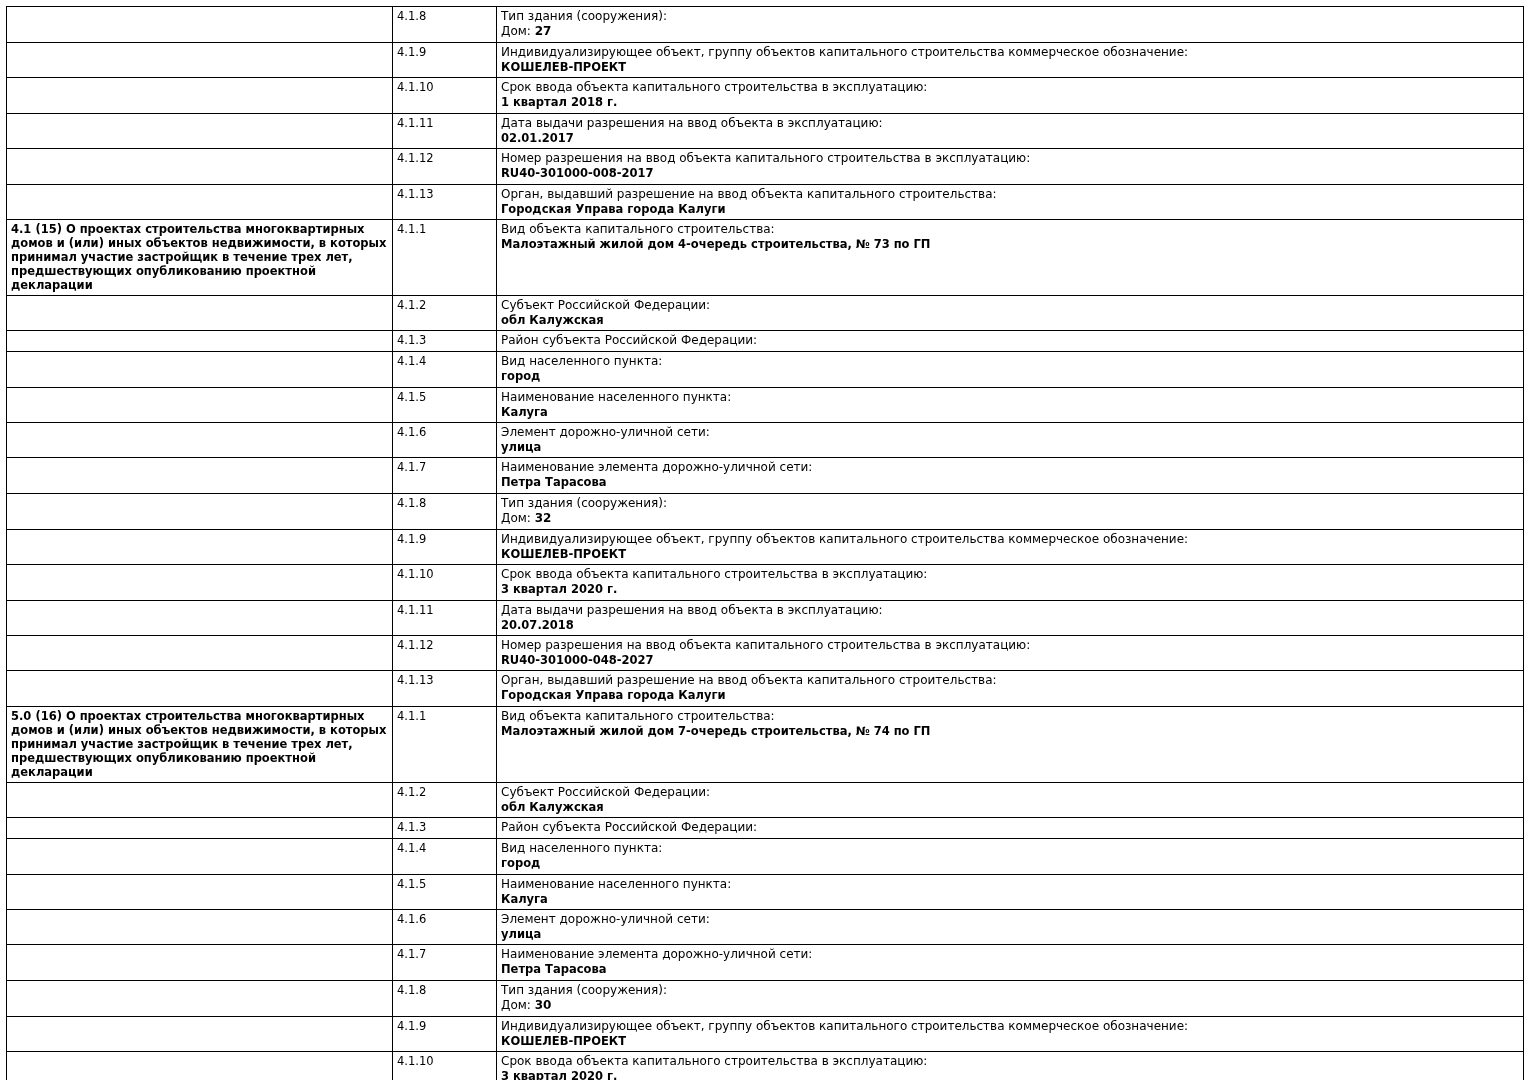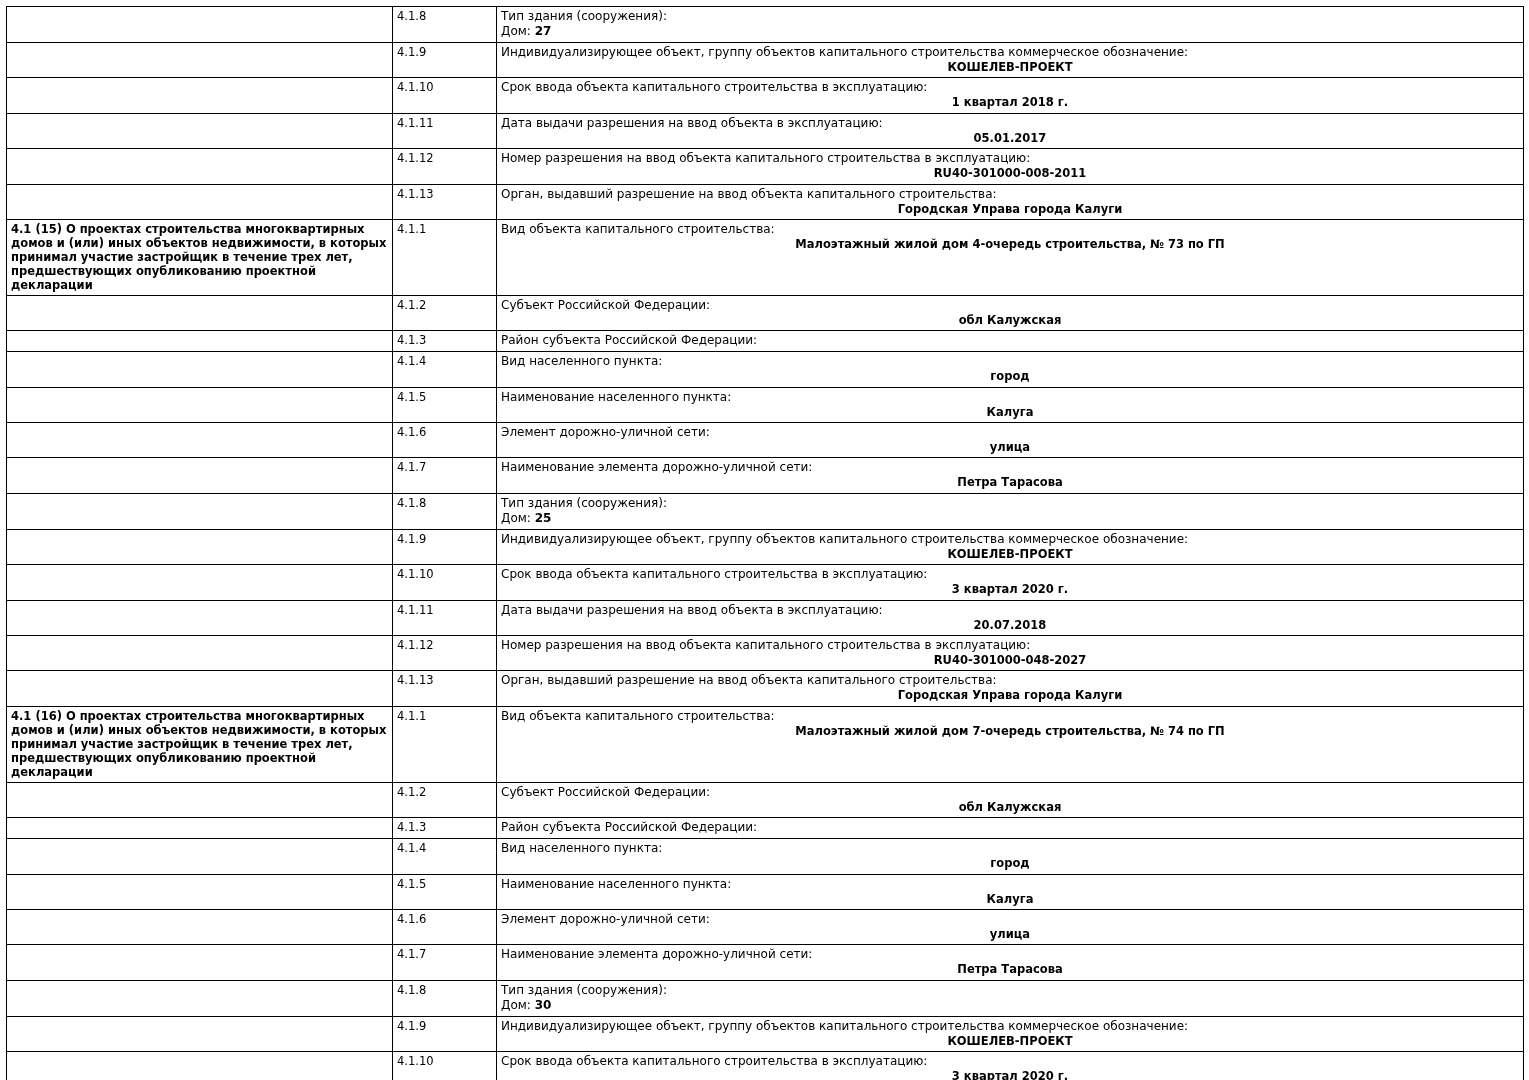--- a/index.html
+++ b/index.html
@@ -51,21 +51,20 @@
   }
   .lbl {
     font-size: 12px;
     line-height: 1.25;
     font-weight: normal;
   }
   .val {
     font-size: 11.5px;
     line-height: 1.25;
     font-weight: bold;
-    text-align: center;
   }
   .val.empty {
     min-height: 0;
     line-height: 0;
   }
   .inline-val {
     font-weight: bold;
   }
 </style>
 </head>
@@ -101,29 +100,29 @@
           <td class="body-cell">
             <div class="lbl">Срок ввода объекта капитального строительства в эксплуатацию:</div>
             <div class="val">1 квартал 2018 г.</div>
           </td>
         </tr>
         <tr>
           <td class="section-cell"></td>
           <td class="code-cell">4.1.11</td>
           <td class="body-cell">
             <div class="lbl">Дата выдачи разрешения на ввод объекта в эксплуатацию:</div>
-            <div class="val">05.01.2017</div>
+            <div class="val">02.01.2017</div>
           </td>
         </tr>
         <tr>
           <td class="section-cell"></td>
           <td class="code-cell">4.1.12</td>
           <td class="body-cell">
             <div class="lbl">Номер разрешения на ввод объекта капитального строительства в эксплуатацию:</div>
-            <div class="val">RU40-301000-008-2011</div>
+            <div class="val">RU40-301000-008-2017</div>
           </td>
         </tr>
         <tr>
           <td class="section-cell"></td>
           <td class="code-cell">4.1.13</td>
           <td class="body-cell">
             <div class="lbl">Орган, выдавший разрешение на ввод объекта капитального строительства:</div>
             <div class="val">Городская Управа города Калуги</div>
           </td>
         </tr>
@@ -181,21 +180,21 @@
           <td class="body-cell">
             <div class="lbl">Наименование элемента дорожно-уличной сети:</div>
             <div class="val">Петра Тарасова</div>
           </td>
         </tr>
         <tr>
           <td class="section-cell"></td>
           <td class="code-cell">4.1.8</td>
           <td class="body-cell">
             <div class="lbl">Тип здания (сооружения):</div>
-            <div class="lbl"><span>Дом:</span> <span class="inline-val">25</span></div>
+            <div class="lbl"><span>Дом:</span> <span class="inline-val">32</span></div>
           </td>
         </tr>
         <tr>
           <td class="section-cell"></td>
           <td class="code-cell">4.1.9</td>
           <td class="body-cell">
             <div class="lbl">Индивидуализирующее объект, группу объектов капитального строительства коммерческое обозначение:</div>
             <div class="val">КОШЕЛЕВ-ПРОЕКТ</div>
           </td>
         </tr>
@@ -225,21 +224,21 @@
         </tr>
         <tr>
           <td class="section-cell"></td>
           <td class="code-cell">4.1.13</td>
           <td class="body-cell">
             <div class="lbl">Орган, выдавший разрешение на ввод объекта капитального строительства:</div>
             <div class="val">Городская Управа города Калуги</div>
           </td>
         </tr>
         <tr>
-          <td class="section-cell">4.1 (16) О проектах строительства многоквартирных домов и (или) иных объектов недвижимости, в которых принимал участие застройщик в течение трех лет, предшествующих опубликованию проектной декларации</td>
+          <td class="section-cell">5.0 (16) О проектах строительства многоквартирных домов и (или) иных объектов недвижимости, в которых принимал участие застройщик в течение трех лет, предшествующих опубликованию проектной декларации</td>
           <td class="code-cell">4.1.1</td>
           <td class="body-cell">
             <div class="lbl">Вид объекта капитального строительства:</div>
             <div class="val">Малоэтажный жилой дом 7-очередь строительства, № 74 по ГП</div>
           </td>
         </tr>
         <tr>
           <td class="section-cell"></td>
           <td class="code-cell">4.1.2</td>
           <td class="body-cell">

